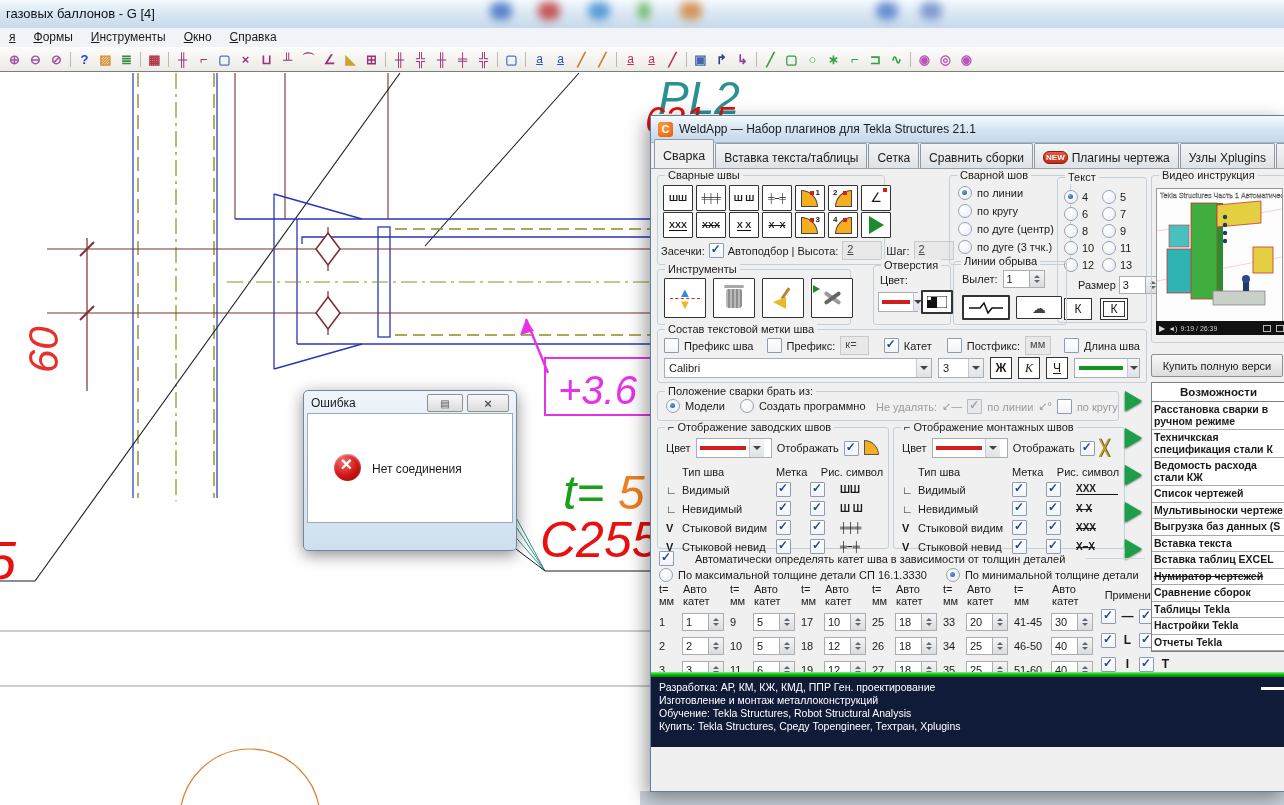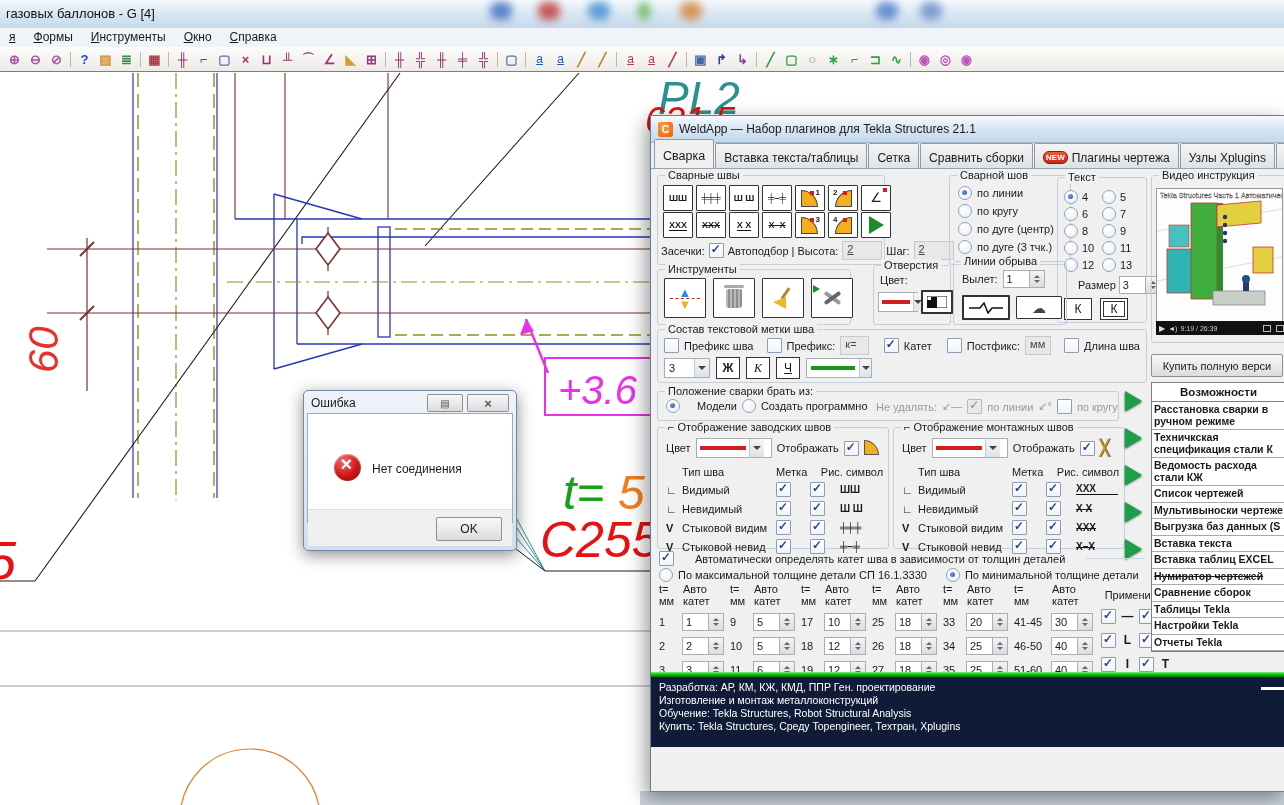--- a/index.html
+++ b/index.html
@@ -445,23 +445,20 @@
 <div class="edlg">
   <div class="edlg-title">
     <span style="flex:1">Ошибка</span>
     <span class="btn7 etb">▤</span>
     <span class="btn7 etb" style="width:40px;font-size:13px;font-weight:bold">×</span>
   </div>
   <div class="edlg-body">
     <span class="errico"></span>
     <span class="edlg-msg">Нет соединения</span>
   </div>
-  <div class="edlg-foot">
-    <div class="btn7 okbtn">OK</div>
-  </div>
 </div>
 
 <div class="wdlg">
   <div class="wtitle">
     <span class="wicon">C</span>
     <span>WeldApp — Набор плагинов для Tekla Structures 21.1</span>
   </div>
 
   <div class="wtabs">
 
@@ -806,39 +803,43 @@
         <span class="mini" style="width:30px;text-decoration:none">к=</span>
         <span class="cb on" style="margin-left:10px"></span>
         <span class="lbl">Катет</span>
         <span class="cb" style="margin-left:10px"></span>
         <span class="lbl">Постфикс:</span>
         <span class="mini" style="width:26px;text-decoration:none">мм</span>
         <span class="cb" style="margin-left:8px"></span>
         <span class="lbl">Длина шва</span>
       </div>
       <div style="position:absolute;left:6px;top:27px;display:flex;align-items:center;gap:6px;width:476px">
+        <span class="combo" style="width:266px">
+          <span class="cval">Calibri</span>
+          <span class="cbtn"></span>
+        </span>
         <span class="combo" style="width:44px">
           <span class="cval">3</span>
           <span class="cbtn"></span>
         </span>
         <span class="stybtn" style="font-weight:bold">Ж</span>
         <span class="stybtn" style="font-style:italic;font-family:'Liberation Serif',serif">К</span>
         <span class="stybtn" style="text-decoration:underline">Ч</span>
         <span class="combo" style="width:64px">
           <span class="greenline"></span>
           <span class="cbtn"></span>
         </span>
       </div>
     </div>
 
     <div class="grp" style="left:6px;top:222px;width:460px;height:28px">
       <span class="glab">Положение сварки брать из:</span>
       <div style="position:absolute;left:8px;top:7px;display:flex;align-items:center;gap:5px">
 
-          <span style="display:flex;align-items:center;gap:17px;margin-right:0">
+          <span style="display:flex;align-items:center;gap:5px;margin-right:10px">
             <span class="rd on"></span>
             <span class="lbl">Модели</span>
           </span>
 
           <span style="display:flex;align-items:center;gap:5px;margin-right:10px">
             <span class="rd"></span>
             <span class="lbl">Создать программно</span>
           </span>
         </div>
       <div style="position:absolute;left:218px;top:7px;display:flex;align-items:center;gap:5px">

